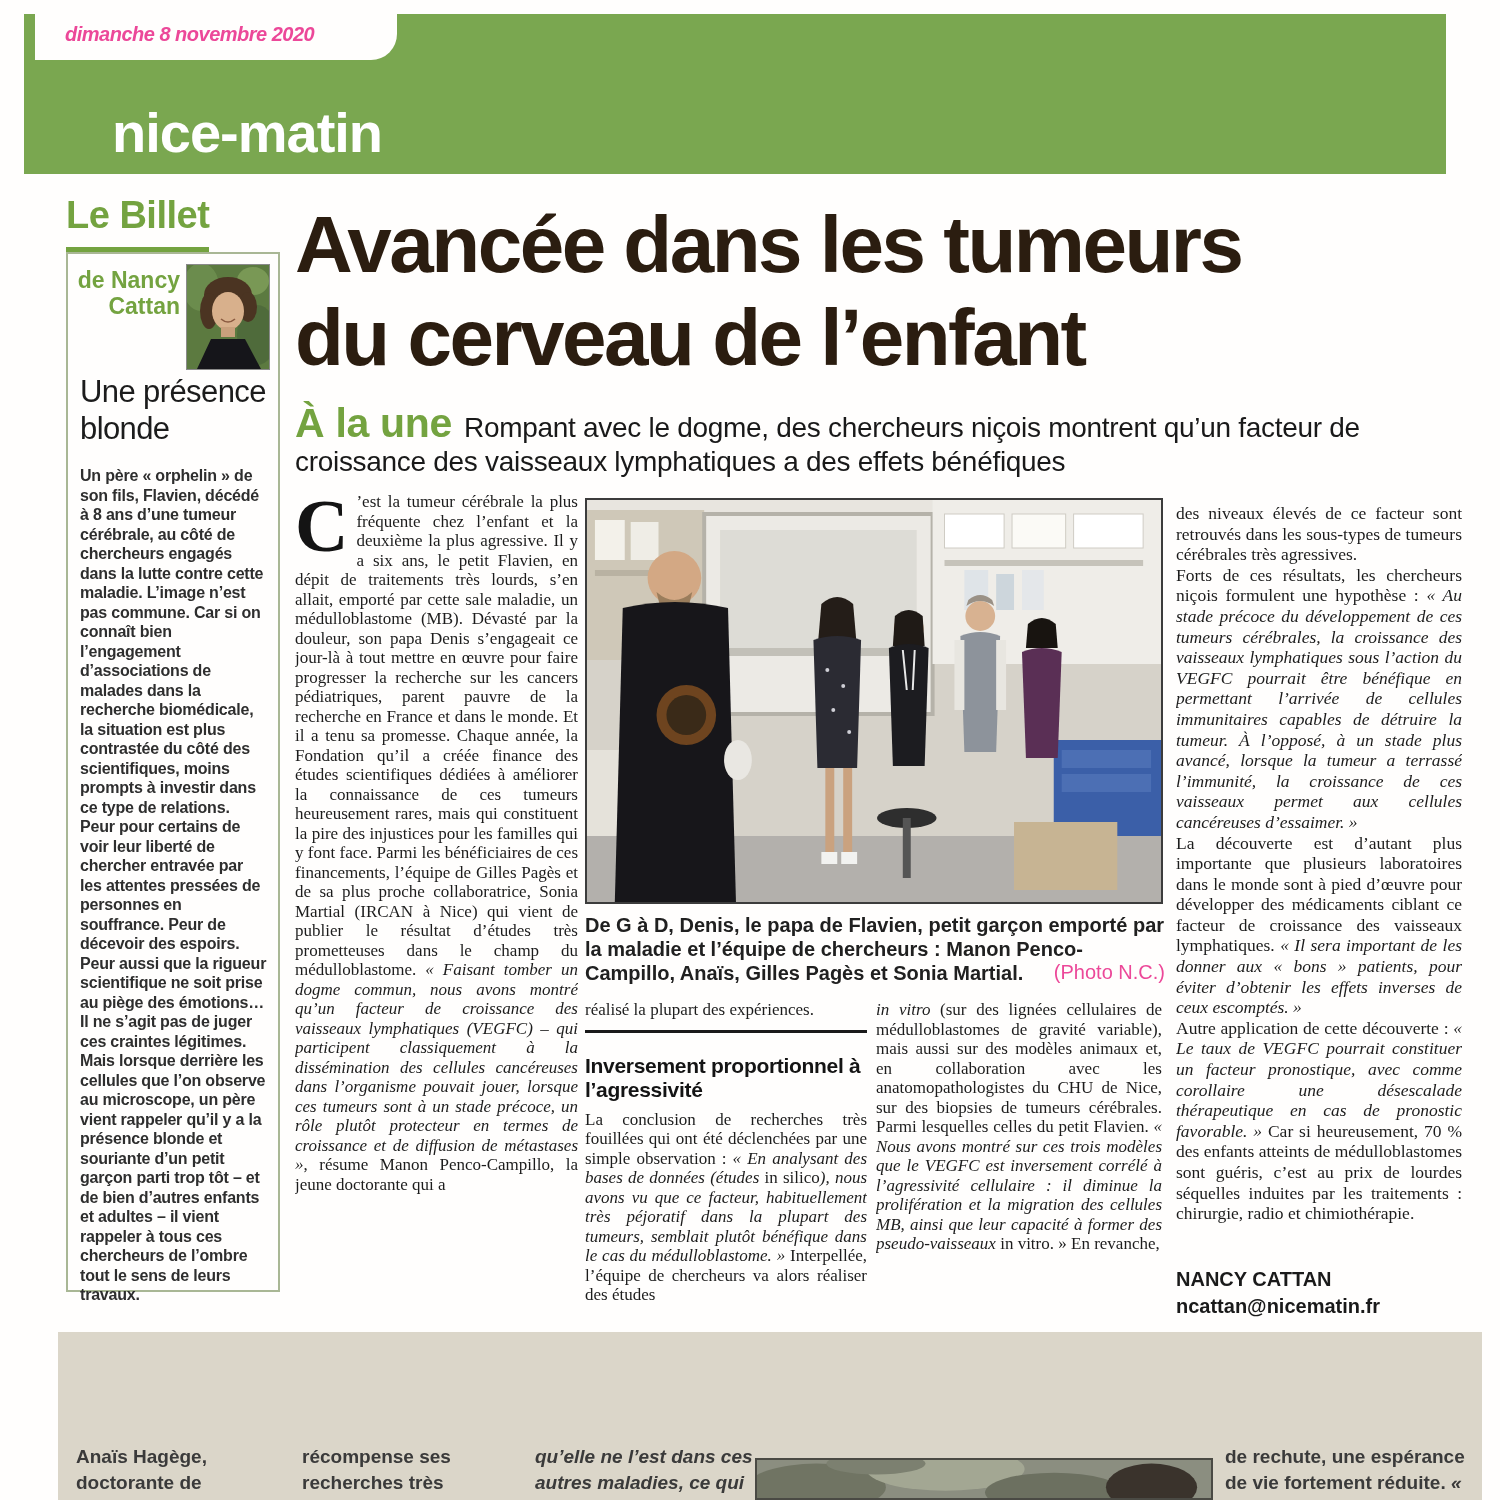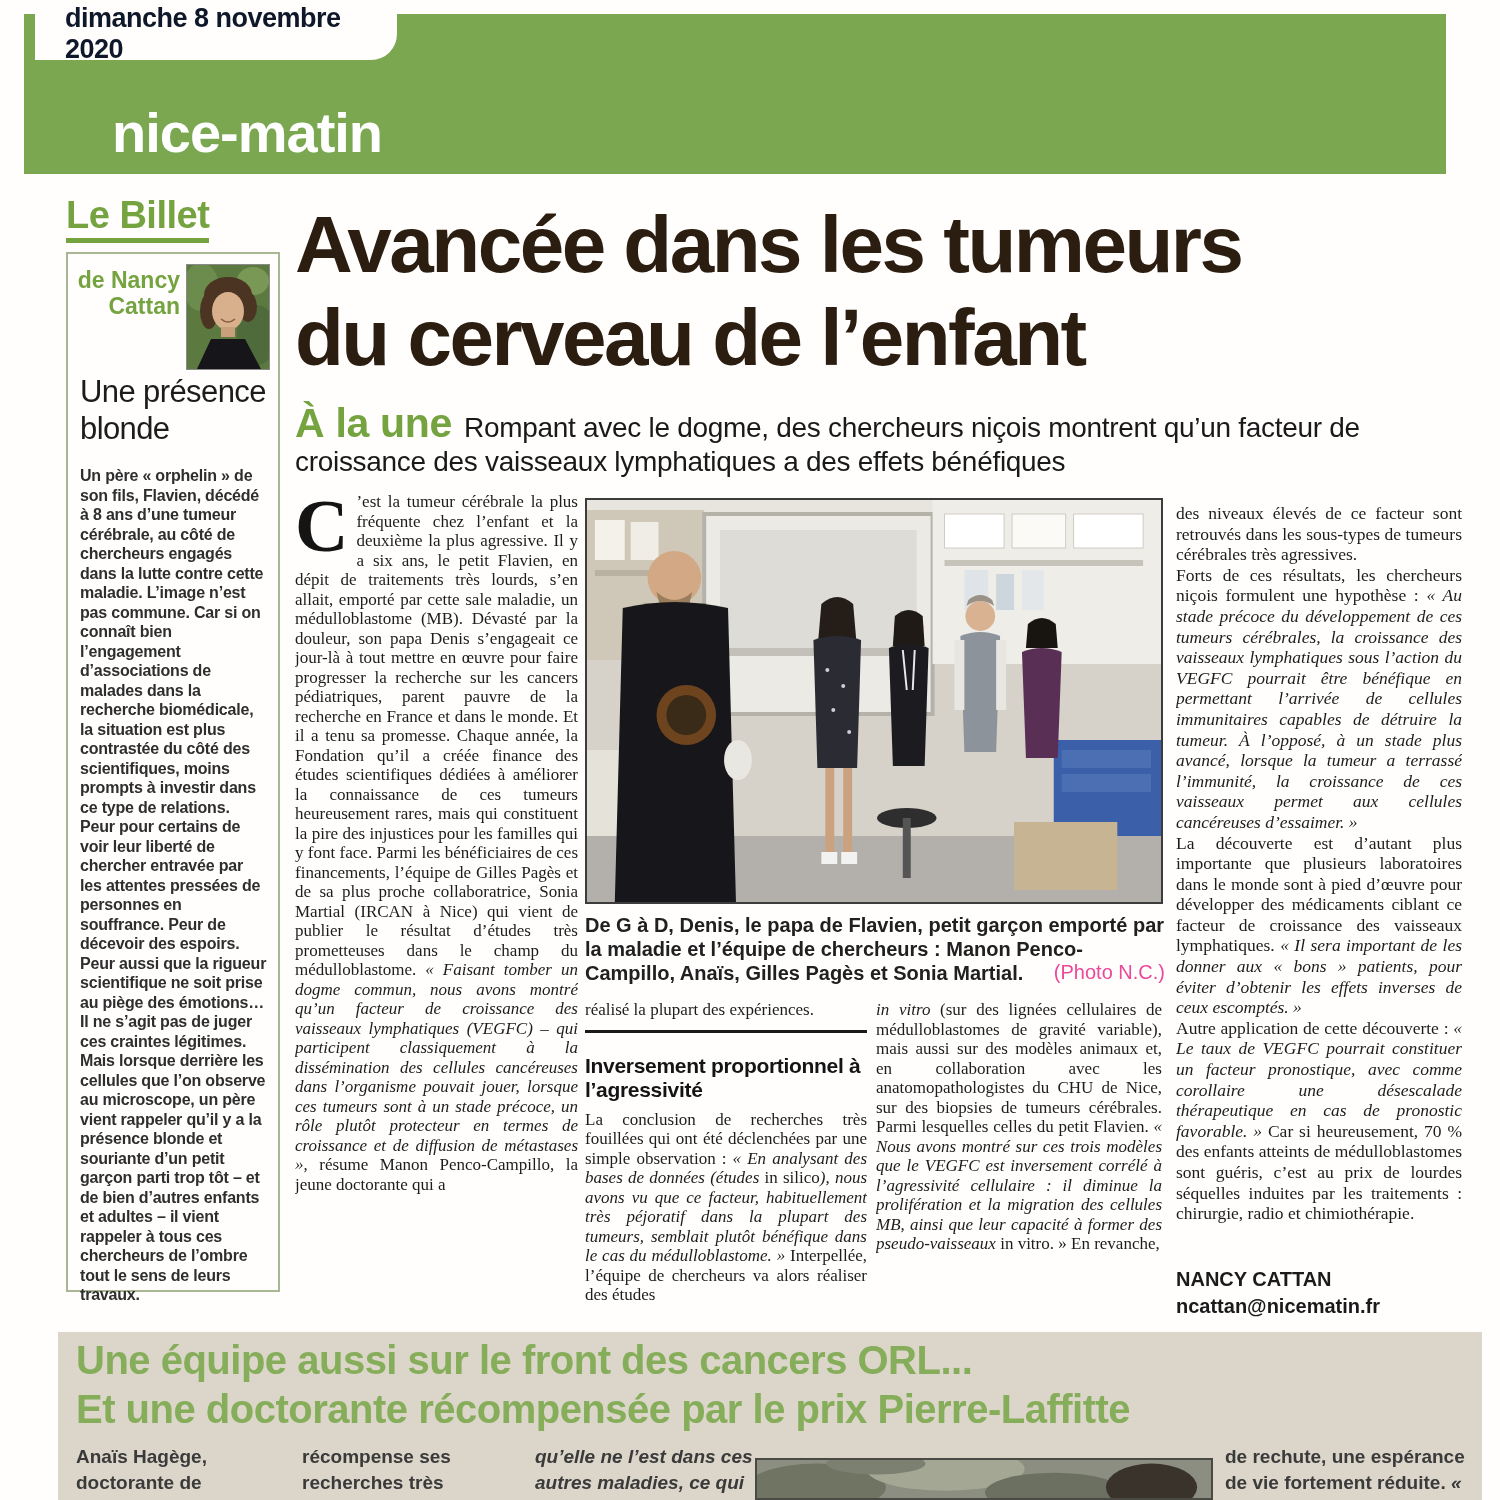--- a/index.html
+++ b/index.html
@@ -2,28 +2,28 @@
 <html lang="fr"><head>
 <meta charset="utf-8">
 <style>
   html,body{margin:0;padding:0;background:#ececec;}
   #page{position:relative;width:1500px;height:1500px;background:#fffefd;overflow:hidden;
         font-family:"Liberation Sans",sans-serif;}
   
   .banner{position:absolute;left:24px;top:14px;width:1422px;height:160px;background:#7aa750;}
   .datebox{position:absolute;left:35px;top:8px;width:362px;height:52px;background:#fffefd;
            border-radius:0 0 26px 0;display:flex;align-items:center;box-sizing:border-box;padding-left:30px;}
-  .datebox span{font-weight:bold;font-size:27px;color:#0f172a;letter-spacing:-.5px;}
+  .datebox span{font-weight:bold;font-size:20px;color:#ec4899;letter-spacing:-.5px;font-style:italic;}
   .brand{position:absolute;left:88px;top:86px;font-weight:bold;font-size:56px;color:#ffffff;letter-spacing:-1px;}
   .section{position:absolute;right:40px;top:4px;color:#ffffff;font-size:130px;letter-spacing:-4px;line-height:1.05;}
   .sec-light{font-weight:400;margin-right:18px;}
   .sec-bold{font-weight:bold;}
   
   .billet-title{position:absolute;left:66px;top:194px;font-size:38px;font-weight:bold;color:#74a340;
-                border-bottom:5px solid #74a340;padding-bottom:1px;letter-spacing:-.5px;}
+                border-bottom:5px solid #74a340;padding-bottom:10px;letter-spacing:-.5px;}
   .billet-box{position:absolute;left:66px;top:252px;width:214px;height:1040px;border:2px solid #a9b795;
               box-sizing:border-box;background:#fffefd;}
   .byline{position:absolute;left:8px;top:14px;width:104px;text-align:right;font-weight:bold;
           color:#74a340;font-size:23px;line-height:1.12;}
   .portrait{position:absolute;right:8px;top:10px;width:82px;height:104px;border:1px solid #8a8a8a;display:block;}
   .billet-head{position:absolute;left:12px;top:120px;width:186px;font-size:31px;color:#1c1c1c;
                line-height:1.18;letter-spacing:-.6px;}
   .billet-body{position:absolute;left:12px;top:212px;width:188px;font-size:16px;line-height:19.5px;
                color:#2e2e2e;font-weight:600;letter-spacing:-.2px;}
   .billet-body p{margin:0;}
@@ -198,24 +198,20 @@
       <p><span>Autre application de cette découverte : </span><span class="it">« Le taux de VEGFC pourrait constituer un facteur pronostique, avec comme corollaire une désescalade thérapeutique en cas de pronostic favorable. »</span><span> Car si heureusement, 70 % des enfants atteints de médulloblastomes sont guéris, c’est au prix de lourdes séquelles induites par les traitements : chirurgie, radio et chimiothérapie.</span></p>
     </div>
 
     <div class="signature">
       <div>NANCY CATTAN</div>
       <div>ncattan@nicematin.fr</div>
     </div>
   </main>
 
   <section class="band">
-    <h2 class="band-title">
-      <span style="display:block;">Une équipe aussi sur le front des cancers ORL...</span>
-      <span style="display:block;">Et une doctorante récompensée par le prix Pierre-Laffitte</span>
-    </h2>
     <div class="bcol b1">
         <p>Anaïs Hagège, doctorante de deuxième année au sein de l’équipe de Gilles</p>
       </div>
     <div class="bcol b2">
         <p>récompense ses recherches très prometteuses dans le domaine des can-</p>
       </div>
     <div class="bcol b3">
         <p>qu’elle ne l’est dans ces autres maladies, ce qui nous laisse espérer des résultats</p>
       </div>
     <div class="bphoto">

